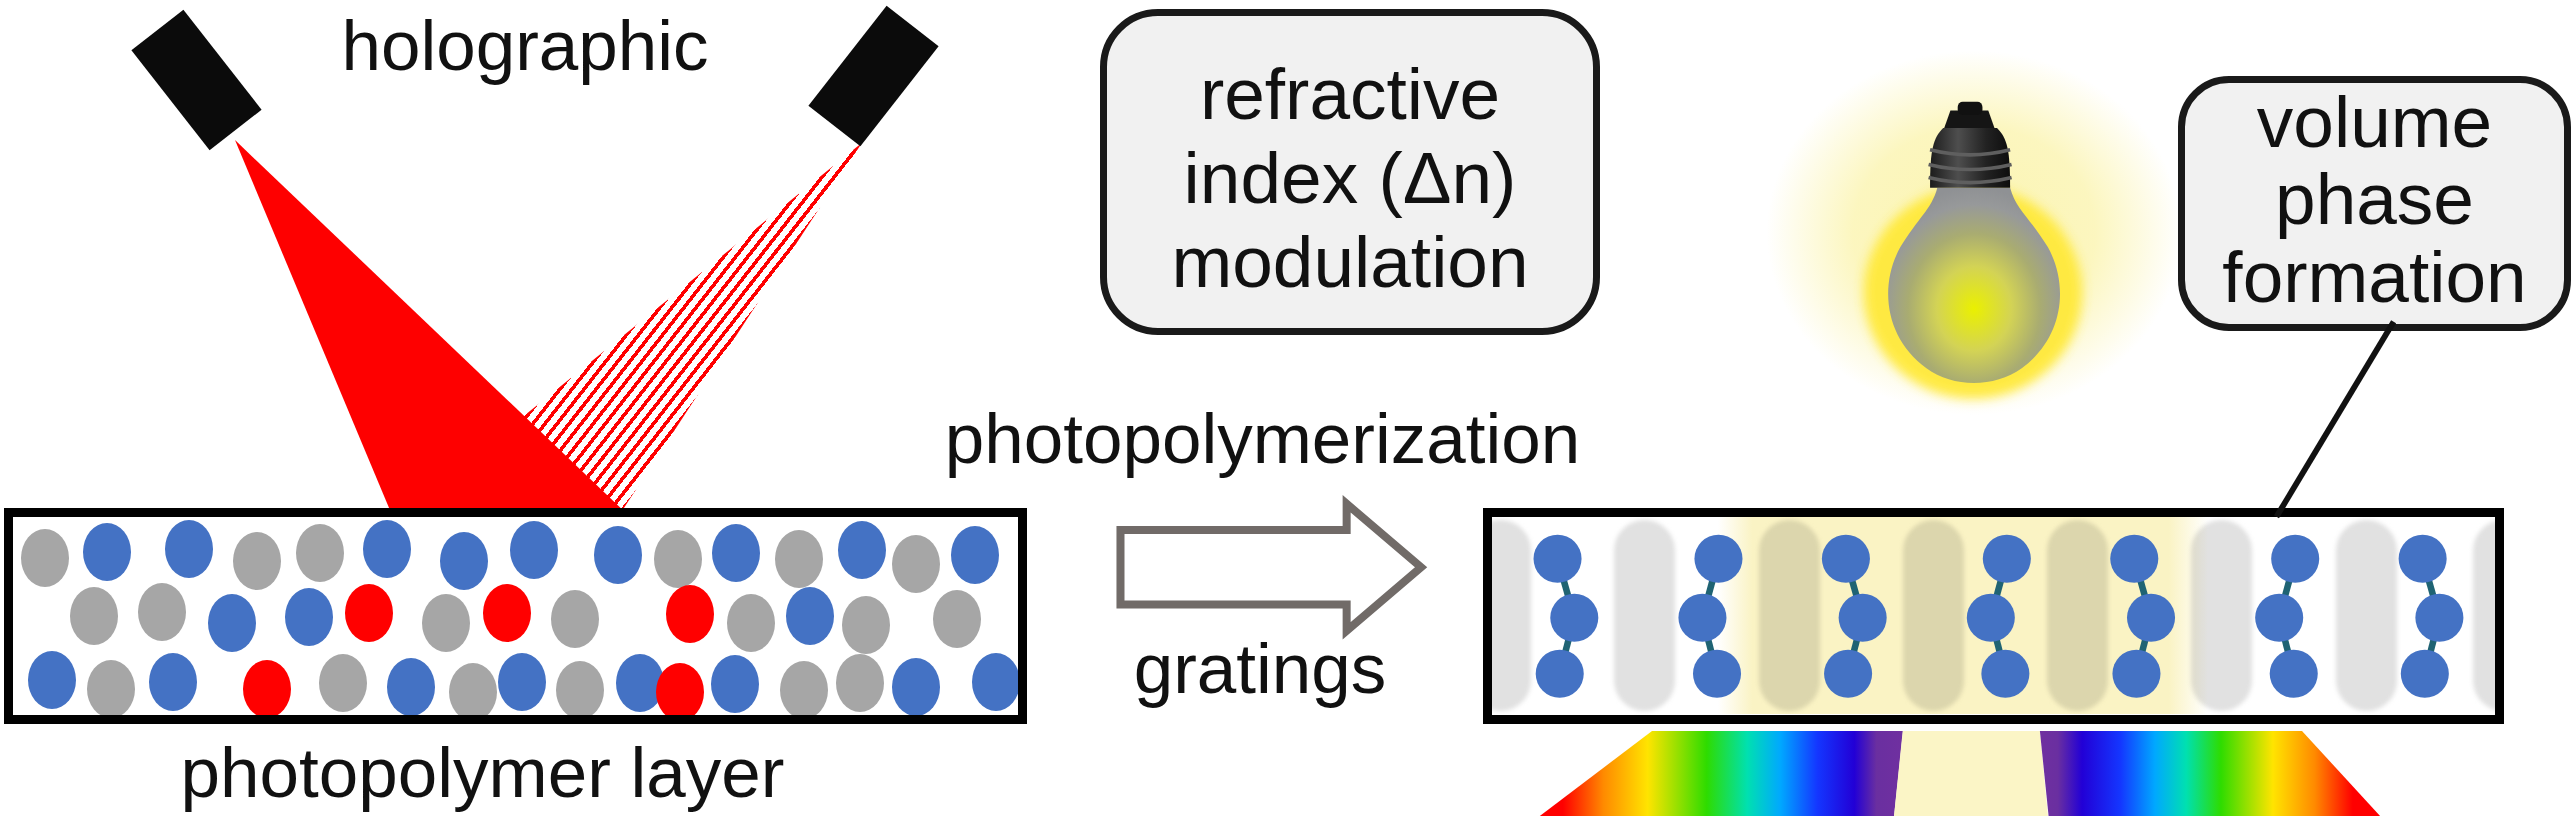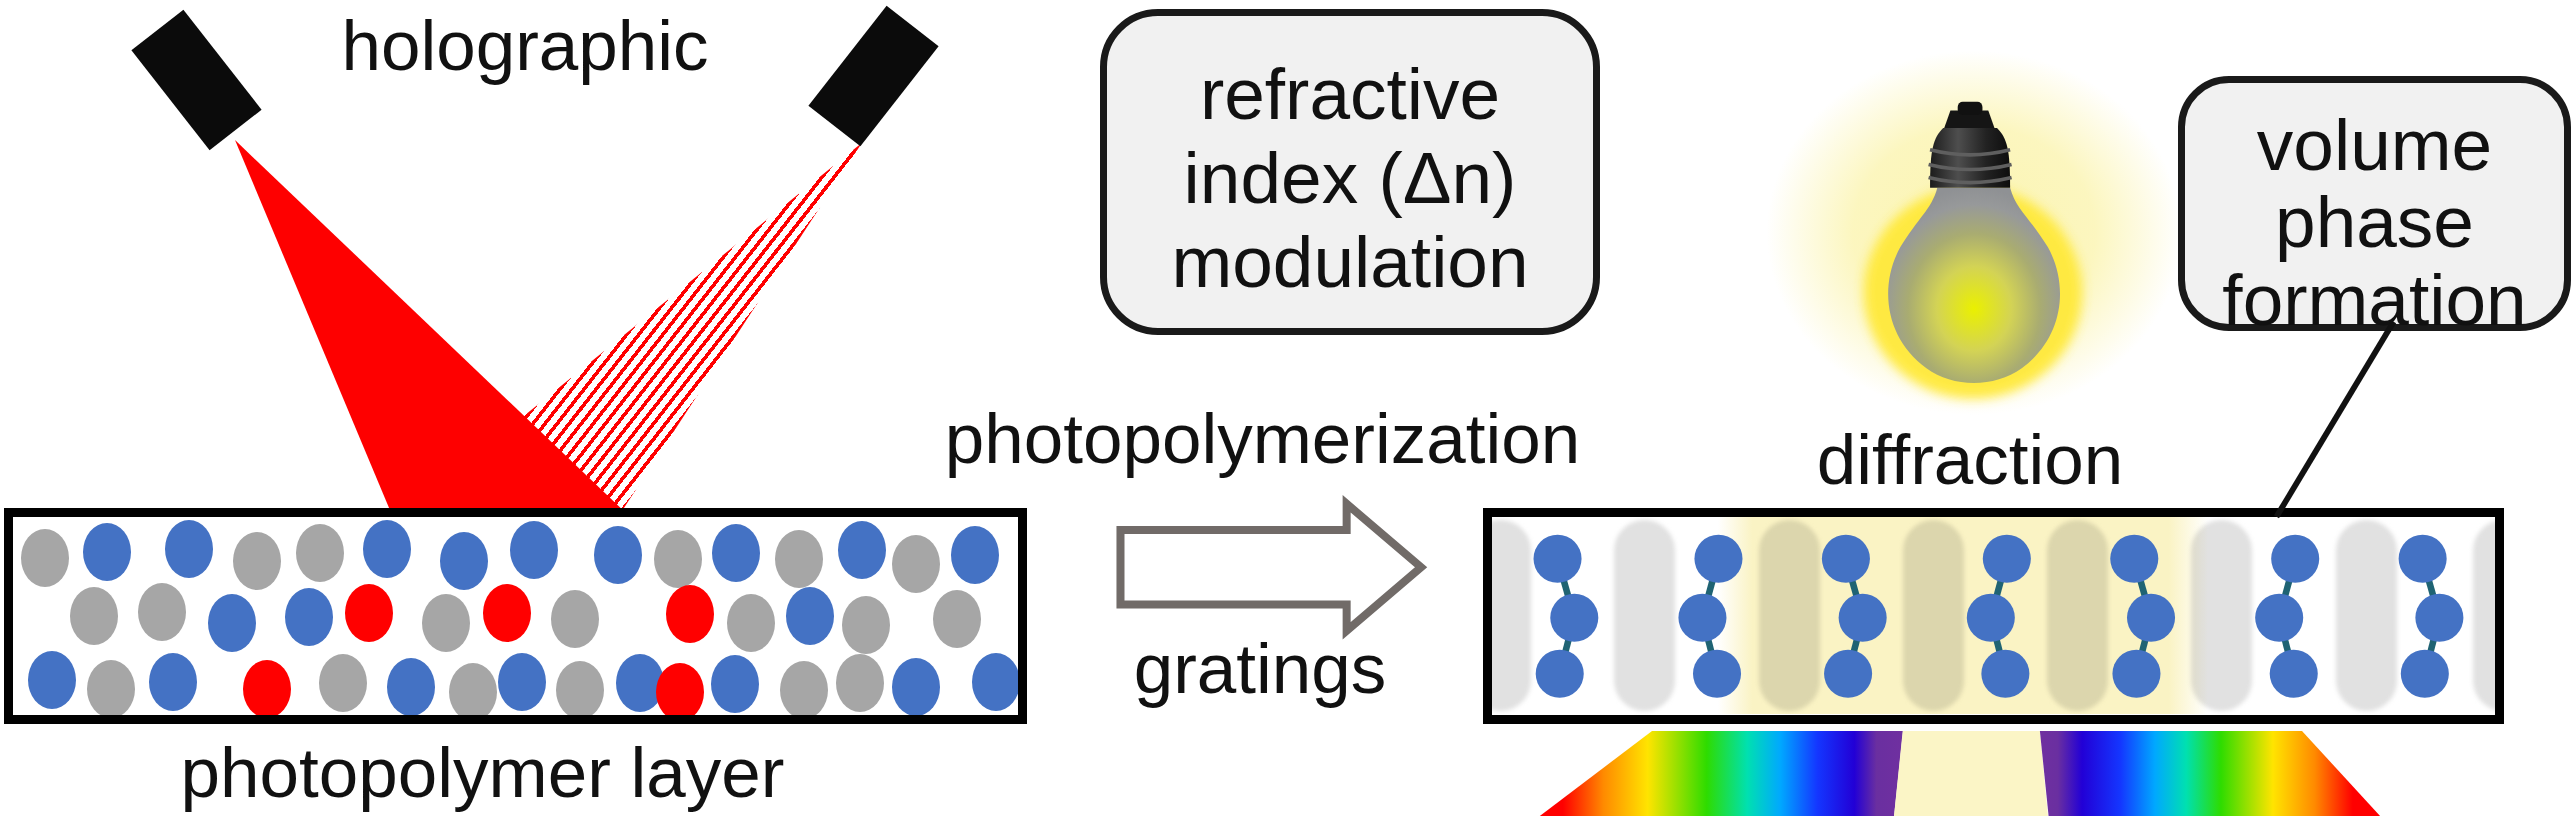--- a/index.html
+++ b/index.html
@@ -33,21 +33,21 @@
   .mol{width:48px;height:58px;border-radius:50%;}
   .stripe{top:2.9px;width:61px;height:191px;border-radius:31px;filter:blur(2.2px);}
   .illum{left:226px;top:0;width:490px;height:197px;mix-blend-mode:multiply;}
   .chains-svg{left:0;top:0;}
 
   
   .panel{background:#F1F1F1;border:7.3px solid #1a1a1a;text-align:center;
          font-size:73px;line-height:1.15;color:#111;}
   .panel-refractive{left:1100px;top:8.7px;width:500px;height:326px;border-radius:58px;padding-top:36px;}
   .panel-callout{left:2178px;top:76px;width:393px;height:255px;border-radius:51px;
-                 padding-top:23px;line-height:1.06;text-align:center;}
+                 line-height:1.06;text-align:center;}
   .callout-line-svg{left:2237px;top:313px;}
 
   
   .arrow-svg{left:1111px;top:495px;}
 
   
   .glow{left:1697px;top:0;width:554px;height:506px;
         background:radial-gradient(ellipse 52% 50% at 50% 46%,
           rgba(251,244,175,0.98) 0%,rgba(251,244,175,0.8) 42%,rgba(251,244,175,0) 72%);}
   .bulb-svg{left:1850px;top:69px;}
@@ -167,21 +167,20 @@
     <path fill="#151515" d="M2678,152 L2730,152 L2740,180 L2668,180 Z"></path>
     <rect x="2688" y="140" width="34" height="18" rx="7" fill="#111"></rect>
     <path fill="url(#gCap)" d="M2668,176 L2742,176 C2756,190 2760,206 2760,258 L2650,258 C2650,206 2654,190 2668,176 Z"></path>
     <g stroke="#5f5f5f" stroke-width="5" fill="none">
       <path d="M2650,206 Q2705,220 2760,206"></path>
       <path d="M2648,226 Q2705,240 2762,226"></path>
       <path d="M2648,244 Q2705,258 2762,244"></path>
     </g>
   </svg>
 
-  <div class="lbl lbl-diffraction">diffraction</div>
 
   <div class="layer layer2">
     <div class="inner" id="layer2-inner">
         <div class="stripe" style="left: -22px; background: rgb(225, 225, 225);"></div>
         <div class="stripe" style="left: 122px; background: rgb(225, 225, 225);"></div>
         <div class="stripe" style="left: 267px; background: rgb(225, 225, 225);"></div>
         <div class="stripe" style="left: 411px; background: rgb(225, 225, 225);"></div>
         <div class="stripe" style="left: 555px; background: rgb(225, 225, 225);"></div>
         <div class="stripe" style="left: 699px; background: rgb(225, 225, 225);"></div>
         <div class="stripe" style="left: 844px; background: rgb(225, 225, 225);"></div>

